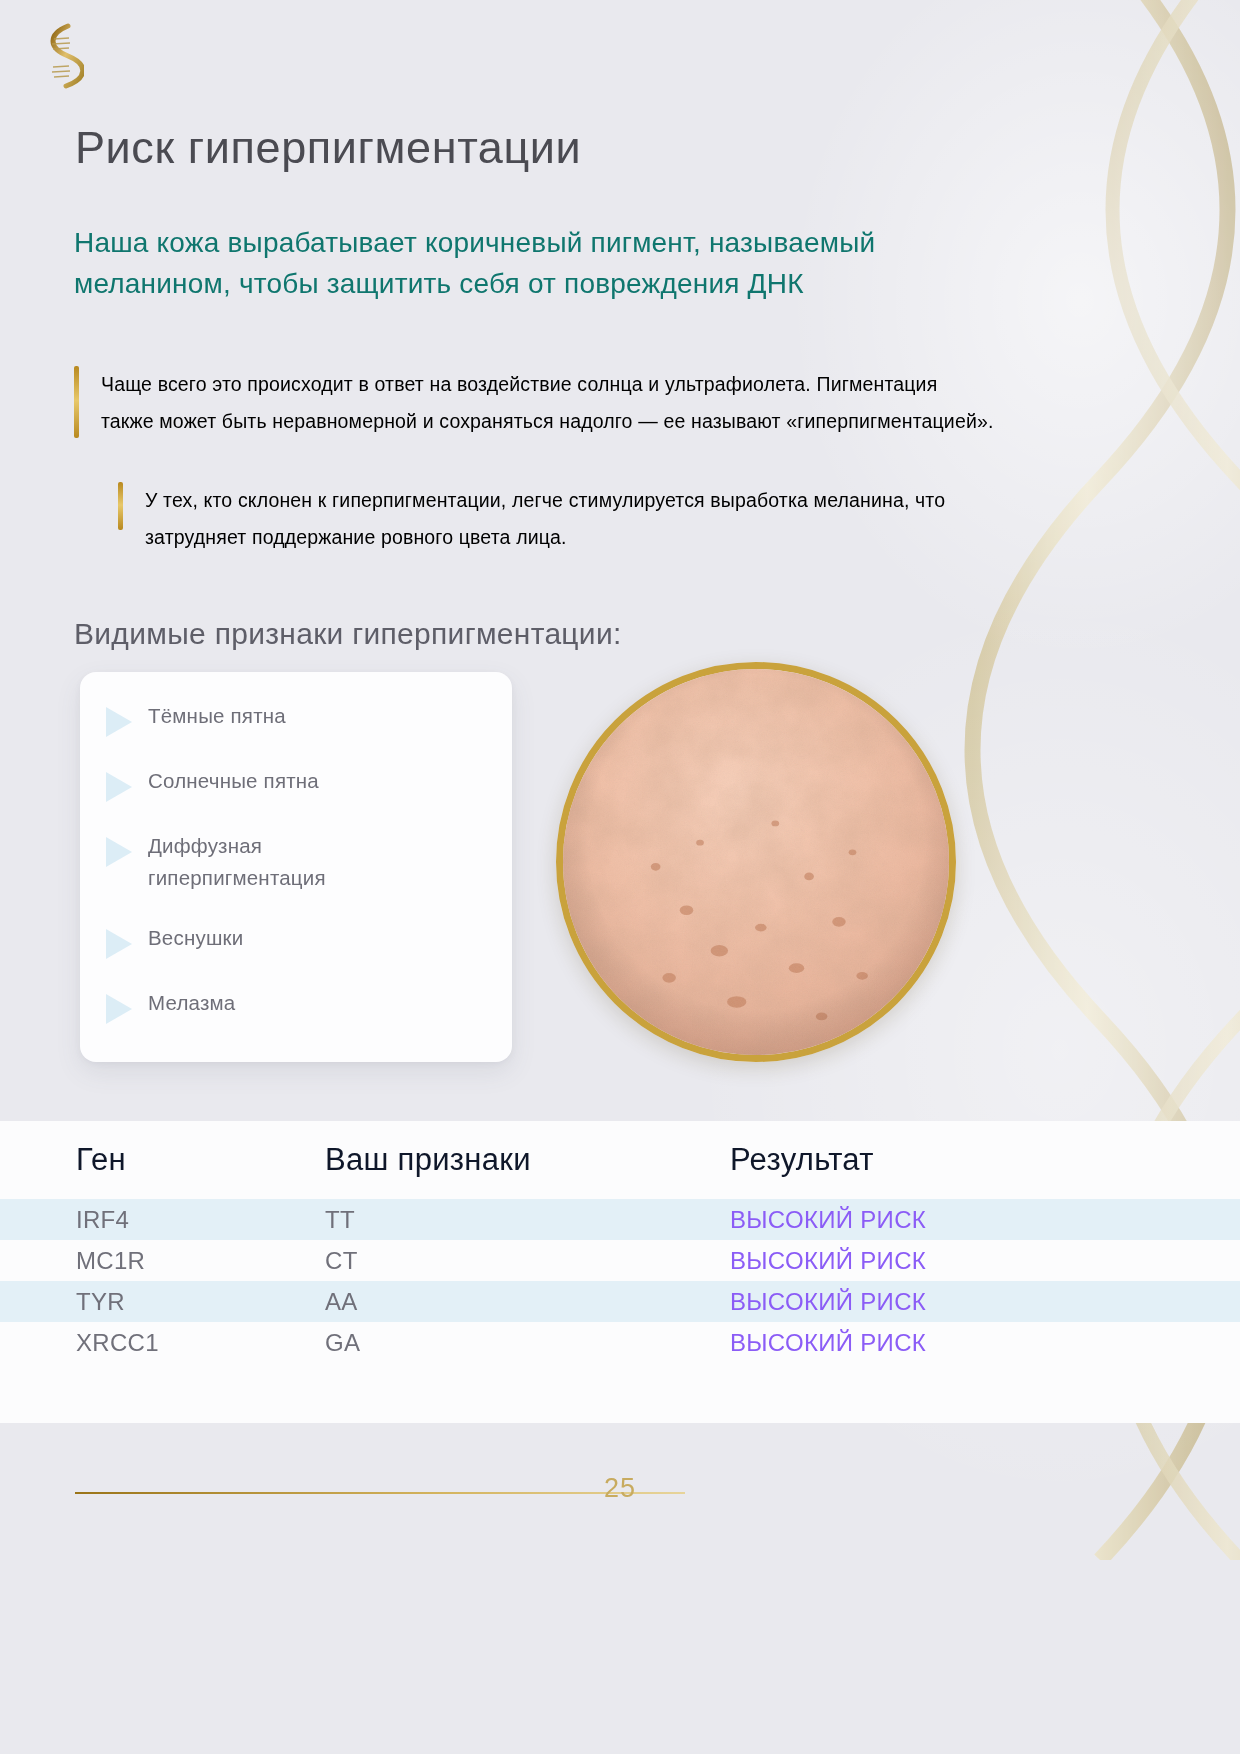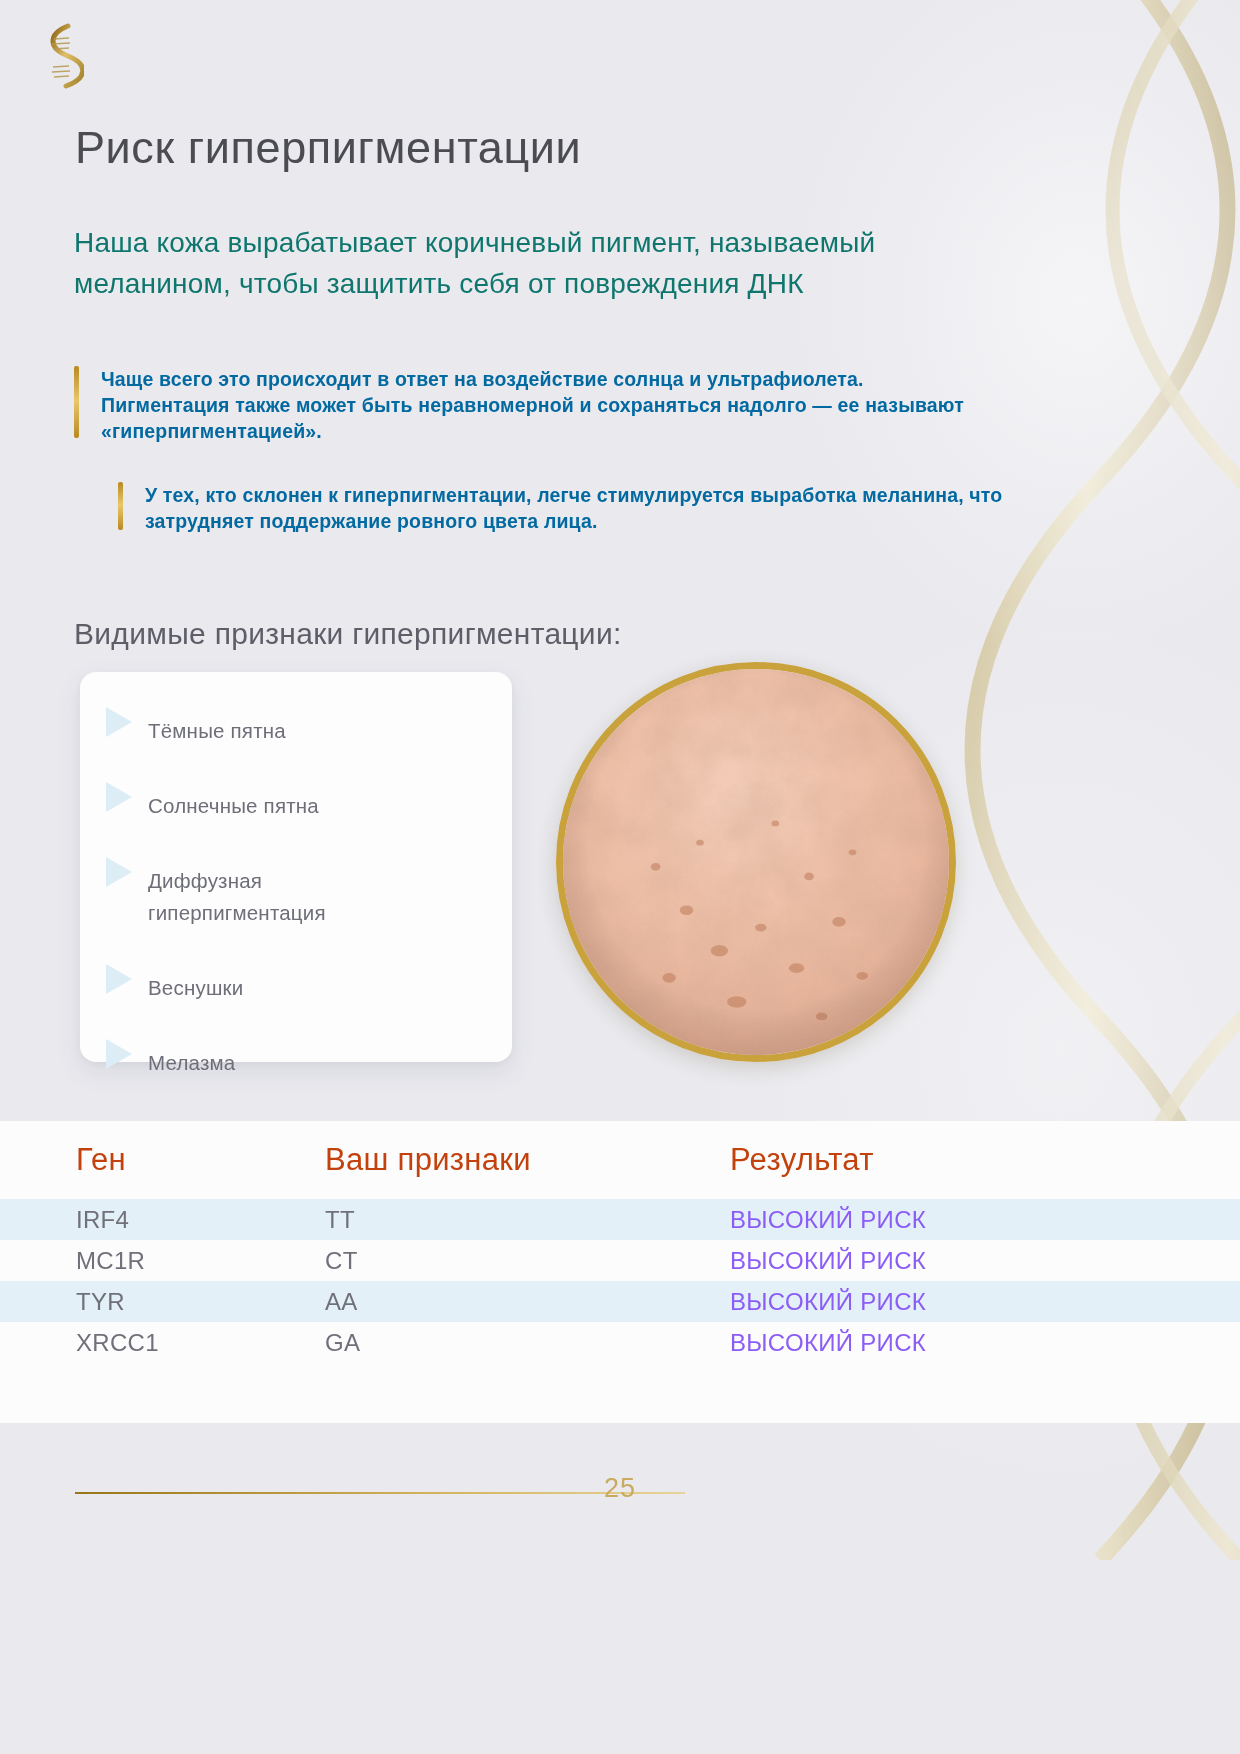--- a/index.html
+++ b/index.html
@@ -39,22 +39,22 @@
     font-size:28px;font-weight:400;line-height:41px;
     color:#0f766e;letter-spacing:.2px;
   }
 
   .quote{position:absolute;left:74px;display:flex;gap:22px;}
   .quote .bar{
     width:5px;border-radius:2px;flex:0 0 5px;
     background:linear-gradient(180deg,#b8891f 0%,#e8c86a 48%,#b8891f 100%);
   }
   .quote .txt{
-    font-size:19.5px;font-weight:700;line-height:26px;
-    color:#0369a1;letter-spacing:.15px;
+    font-size:19.5px;font-weight:400;line-height:37px;
+    color:#000000;letter-spacing:.15px;
   }
   #quote-1{top:366px;width:920px;}
   #quote-1 .bar{height:72px;}
   #quote-2{top:482px;width:900px;padding-left:44px;}
   #quote-2 .bar{height:48px;}
 
   .section-title{
     position:absolute;left:74px;top:592px;
     font-size:30px;font-weight:300;color:#5e5e68;letter-spacing:.3px;
   }
@@ -68,42 +68,42 @@
   .signs-list{position:absolute;left:26px;top:28px;right:18px;}
   .sign-item{display:flex;align-items:flex-start;gap:16px;margin-bottom:28px;}
   .sign-item:last-child{margin-bottom:0;}
   .tri{
     flex:0 0 auto;width:0;height:0;margin-top:7px;
     border-top:15px solid transparent;border-bottom:15px solid transparent;
     border-left:26px solid #dcedf6;
   }
   .sign-label{
     font-size:20.5px;font-weight:300;line-height:32px;
-    color:#6e6e78;letter-spacing:.2px;max-width:250px;margin-top:15px;
+    color:#6e6e78;letter-spacing:.2px;max-width:250px;
   }
 
   
   .skin-photo{
     position:absolute;left:556px;top:662px;width:400px;height:400px;
     border-radius:50%;border:7px solid #c9a23c;
     box-sizing:border-box;overflow:hidden;
     box-shadow:0 6px 20px rgba(90,70,30,.18);
   }
   .skin-photo svg{display:block;width:100%;height:100%;}
 
   
   .table-wrap{position:absolute;left:0;top:1121px;width:1240px;}
   .gene-table{width:100%;border-collapse:collapse;table-layout:fixed;}
   .gene-table th,.gene-table td{
     text-align:left;font-weight:300;letter-spacing:.3px;
     padding-left:76px;box-sizing:border-box;
   }
   .gene-table th{
     background:#fcfcfd;height:78px;
-    font-size:31px;color:#c2410c;vertical-align:middle;
+    font-size:31px;color:#0f172a;vertical-align:middle;
   }
   .gene-table td{height:41px;font-size:24px;vertical-align:middle;}
   .gene-table col.c-gene{width:315px;}
   .gene-table col.c-gt{width:405px;}
   .gene-table col.c-res{width:520px;}
   .gene-table th.h-gt,.gene-table td.v-gt{padding-left:10px;}
   .gene-table th.h-res,.gene-table td.v-res{padding-left:10px;}
   .gene-table tbody tr.odd{background:#e3f0f7;}
   .gene-table tbody tr.even{background:#fcfcfd;}
   .cell-gene{color:#70707a;}

